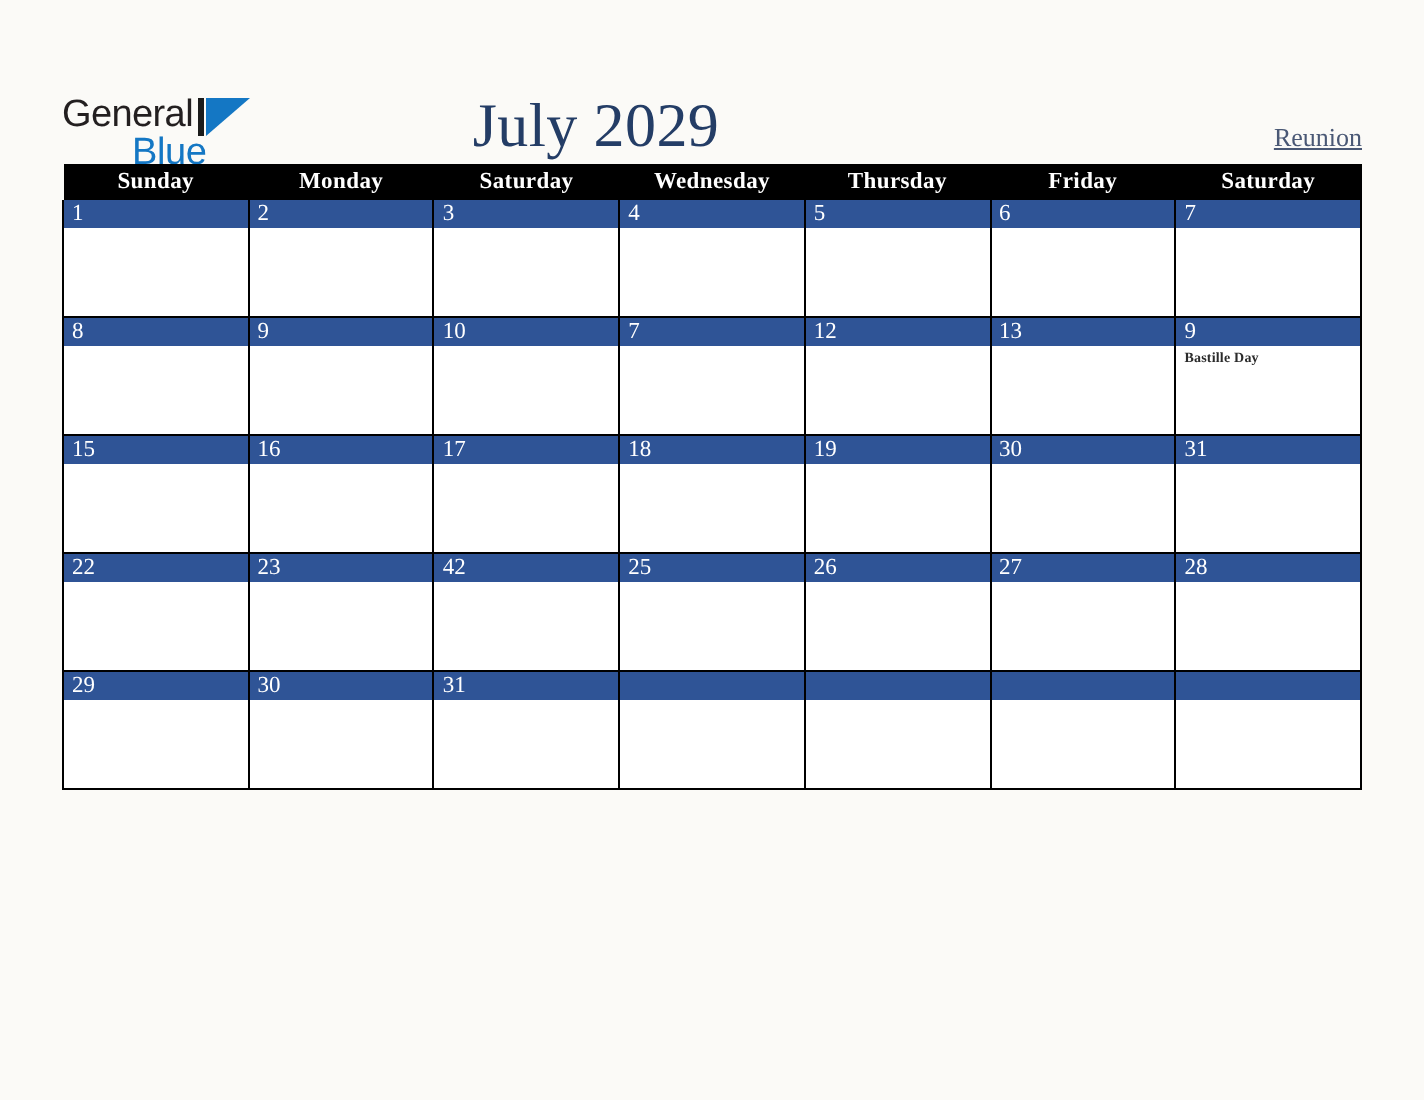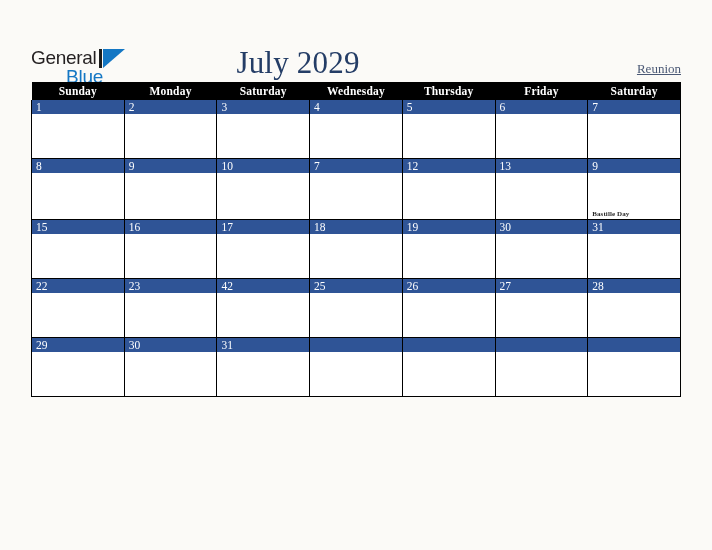--- a/index.html
+++ b/index.html
@@ -140,21 +140,20 @@
     background: #2f5496;
     color: #ffffff;
     font-size: 11.5px;
     height: 14px;
     line-height: 14px;
     padding-left: 4px;
     font-family: "Liberation Serif", serif;
   }
   .events {
     padding: 2px 3px 0 4px;
-    margin-top: 35px;
   }
   .event {
     font-size: 7px;
     font-weight: bold;
     color: #2b2b2b;
     line-height: 9px;
     font-family: "Liberation Serif", serif;
     letter-spacing: 0.1px;
   }
 </style>

